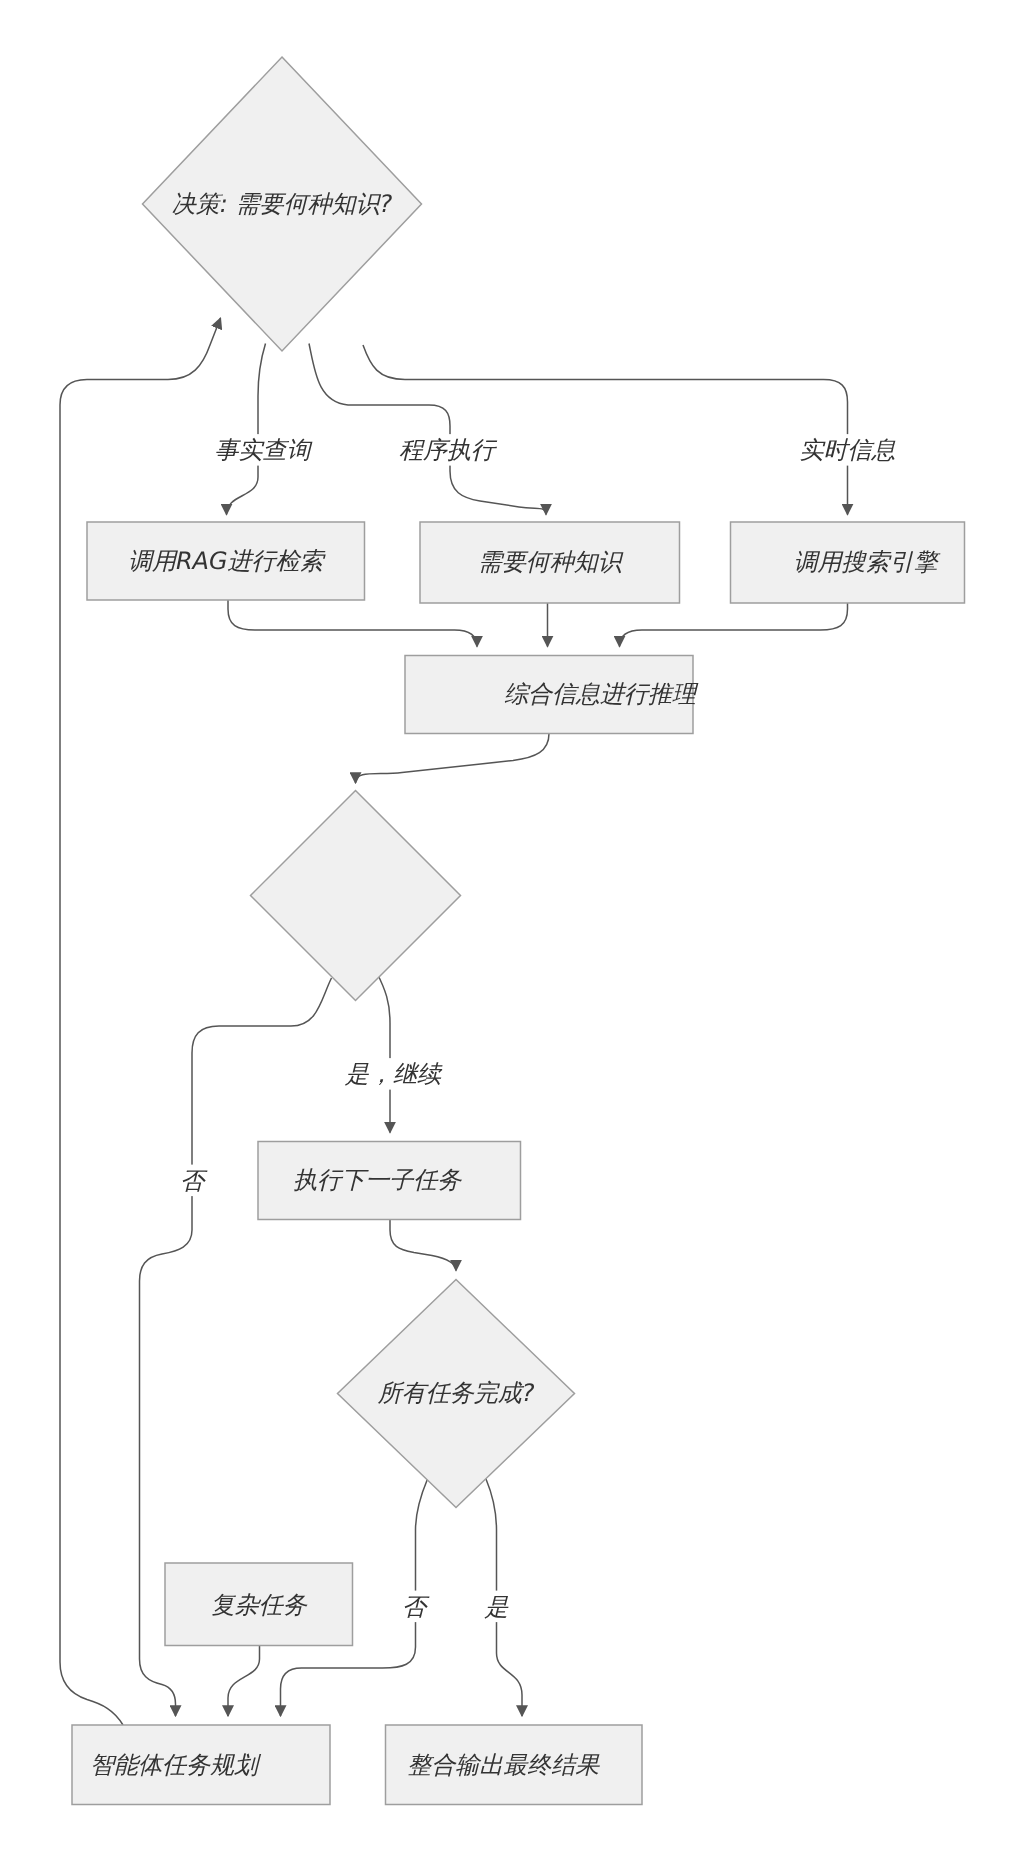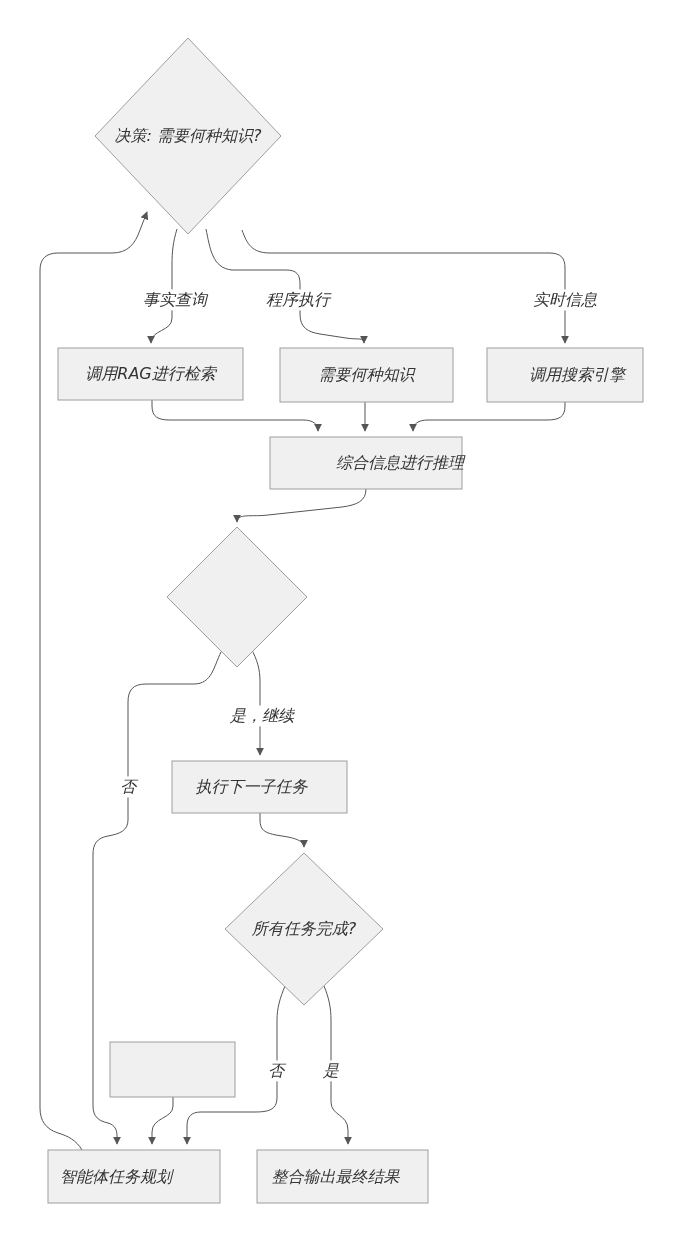--- a/index.html
+++ b/index.html
@@ -83,20 +83,21 @@
     <rect class="shape" x="257" y="1150" width="171" height="53"></rect>
   </svg>
 
   <div class="node-label" style="left:95px;top:38px;width:186px;height:196px;">决策: 需要何种知识?</div>
   <div class="node-label" style="left:58px;top:348px;width:185px;height:52px;">调用RAG进行检索</div>
   <div class="node-label" style="left:280px;top:348px;width:173px;height:54px;">需要何种知识</div>
   <div class="node-label" style="left:487px;top:348px;width:156px;height:54px;margin-left:12px;">调用搜索引擎</div>
   <div class="node-label" style="left:270px;top:437px;width:192px;height:52px;padding-left:34px;">综合信息进行推理</div>
   <div class="node-label" style="left:172px;top:761px;width:159px;height:52px;">执行下一子任务</div>
   <div class="node-label" style="left:225px;top:853px;width:158px;height:152px;">所有任务完成?</div>
+  <div class="node-label" style="left:110px;top:1042px;width:125px;height:55px;">复杂任务</div>
   <div class="node-label" style="left:48px;top:1150px;width:136px;height:53px;">智能体任务规划</div>
   <div class="node-label" style="left:257px;top:1150px;width:157px;height:53px;">整合输出最终结果</div>
 
   <div class="edge-label" style="left:175px;top:300px;">事实查询</div>
   <div class="edge-label" style="left:298px;top:300px;">程序执行</div>
   <div class="edge-label" style="left:565px;top:300px;">实时信息</div>
   <div class="edge-label" style="left:262px;top:716px;">是，继续</div>
   <div class="edge-label" style="left:128px;top:787px;">否</div>
   <div class="edge-label" style="left:276px;top:1071px;">否</div>
   <div class="edge-label" style="left:331px;top:1071px;">是</div>

